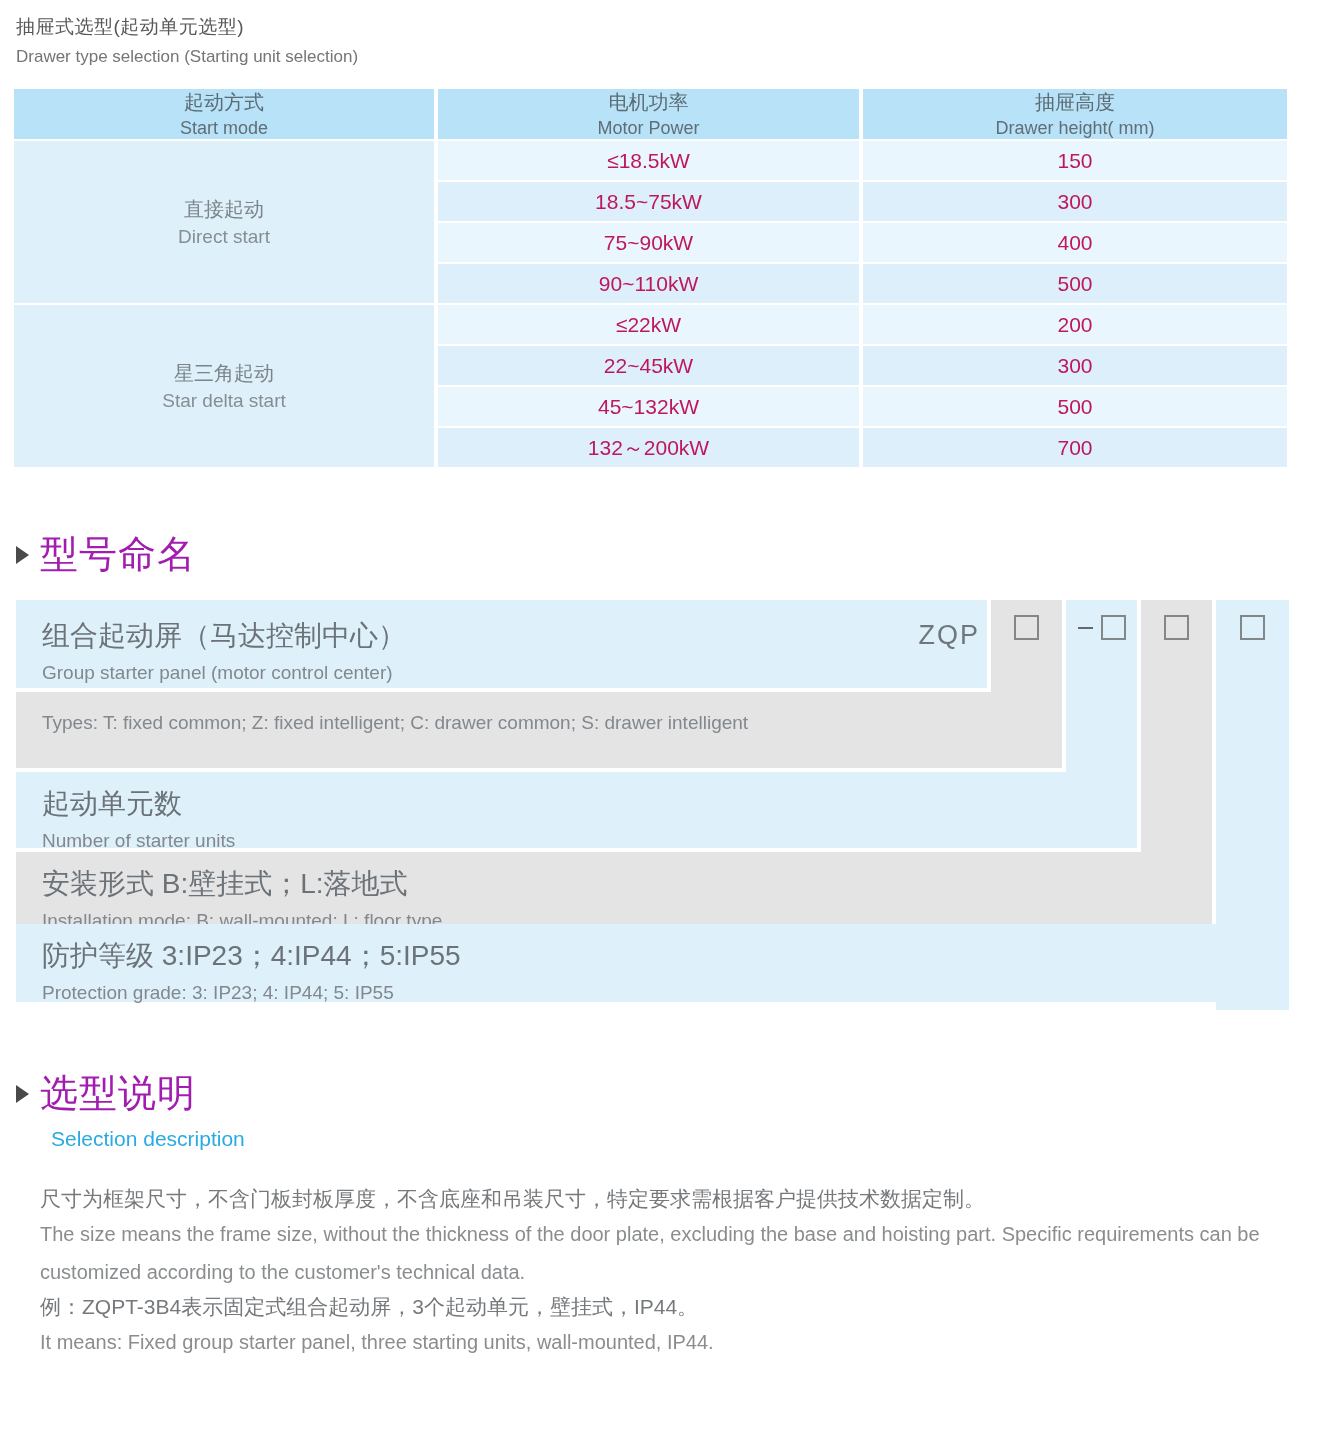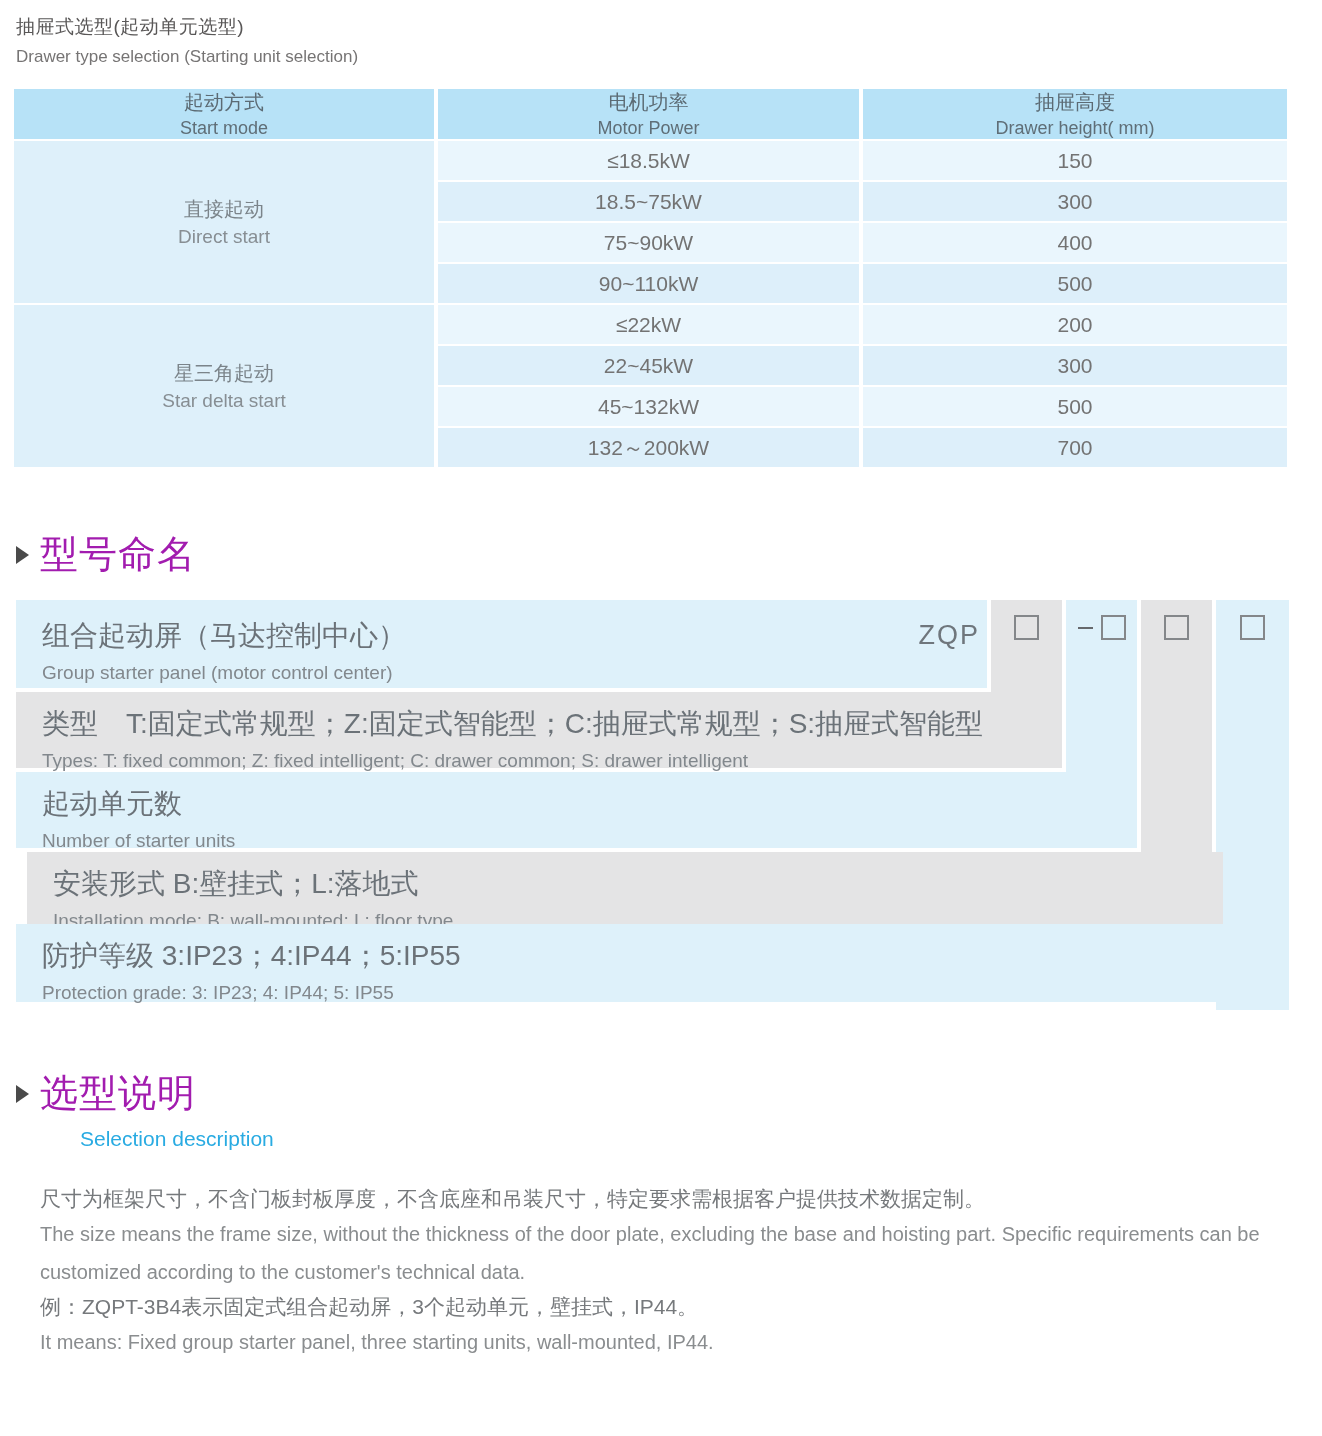--- a/index.html
+++ b/index.html
@@ -19,41 +19,41 @@
     border-collapse:separate; border-spacing:4px 2px;
     margin:20px 0 0 -6px; table-layout:fixed; width:1279px;
   }
   .sel-table th {
     background:#b7e2f7; height:39px; font-weight:normal;
     text-align:center; vertical-align:middle; padding:0;
   }
   .sel-table th .zh { display:block; font-size:20px; color:#5c6b74; }
   .sel-table th .en { display:block; font-size:18px; color:#5f6e77; margin-top:2px; }
   .sel-table td { text-align:center; vertical-align:middle; padding:0; }
-  .sel-table td.val { height:39px; font-size:21px; color:#737373; }
+  .sel-table td.val { height:39px; font-size:21px; color:#be185d; }
   tr.light td.val { background:#eaf6fd; }
   tr.dark  td.val { background:#ddeffa; }
   td.mode-cell { background:#def0fa; }
   .mode-cell .zh { display:block; font-size:20px; color:#7b848a; }
   .mode-cell .en { display:block; font-size:19px; color:#878e93; margin-top:3px; }
 
   
   .sec-head { display:flex; align-items:center; margin-left:0; }
   .sec-head.first { margin-top:60px; }
   .sec-head.second { margin-top:58px; }
   .tri {
     width:0; height:0; flex:0 0 auto;
     border-left:13px solid #4a4a4a;
     border-top:9px solid transparent;
     border-bottom:9px solid transparent;
     margin-right:11px;
   }
   .sec-head .t { font-size:38px; color:#a21caf; letter-spacing:1px; }
   .sec-sub { font-size:21px; color:#29abe2; margin:8px 0 0 24px; }
-  .sec-sub.indent2 { margin-left:64px; }
+  .sec-sub.indent2 { margin-left:35px; }
 
   
   .staircase { position:relative; width:1274px; height:410px; margin-top:20px; }
   .band { position:absolute; left:0; box-sizing:border-box; padding:13px 0 0 26px; }
   .band .zh { display:block; font-size:28px; color:#6b7278; }
   .band .en { display:block; font-size:19px; color:#82888d; margin-top:7px; }
   .blue { background:#def1fa; }
   .gray { background:#e4e4e5; }
   .col { position:absolute; top:0; width:71px; }
   .slot-box {
@@ -168,28 +168,27 @@
     </div>
     <div class="col blue" style="left:1200px; width:73px; height:410px;">
       <div class="slot-box"></div>
     </div>
 
     <div class="band blue" style="top:0; height:88px; width:971px; padding-top:17px;">
       <span class="zh">组合起动屏（马达控制中心）</span>
       <span class="en">Group starter panel (motor control center)</span>
     </div>
     <div class="band gray" style="top:92px; height:76px; width:1046px;">
-      <span class="zh">类型　T:固定式常规型；Z:固定式智能型；C:抽屉式常规型；S:抽屉式智能型</span>
       <span class="en">Types: T: fixed common; Z: fixed intelligent; C: drawer common; S: drawer intelligent</span>
     </div>
     <div class="band blue" style="top:172px; height:76px; width:1121px;">
       <span class="zh">起动单元数</span>
       <span class="en">Number of starter units</span>
     </div>
-    <div class="band gray" style="top:252px; height:76px; width:1196px;margin-left:11px;">
+    <div class="band gray" style="top:252px; height:76px; width:1196px;">
       <span class="zh">安装形式 B:壁挂式；L:落地式</span>
       <span class="en">Installation mode: B: wall-mounted; L: floor type</span>
     </div>
     <div class="band blue" style="top:324px; height:78px; width:1273px;">
       <span class="zh">防护等级 3:IP23；4:IP44；5:IP55</span>
       <span class="en">Protection grade:  3: IP23; 4: IP44; 5: IP55</span>
     </div>
 
     <span class="zqp">ZQP</span>
   </div>

